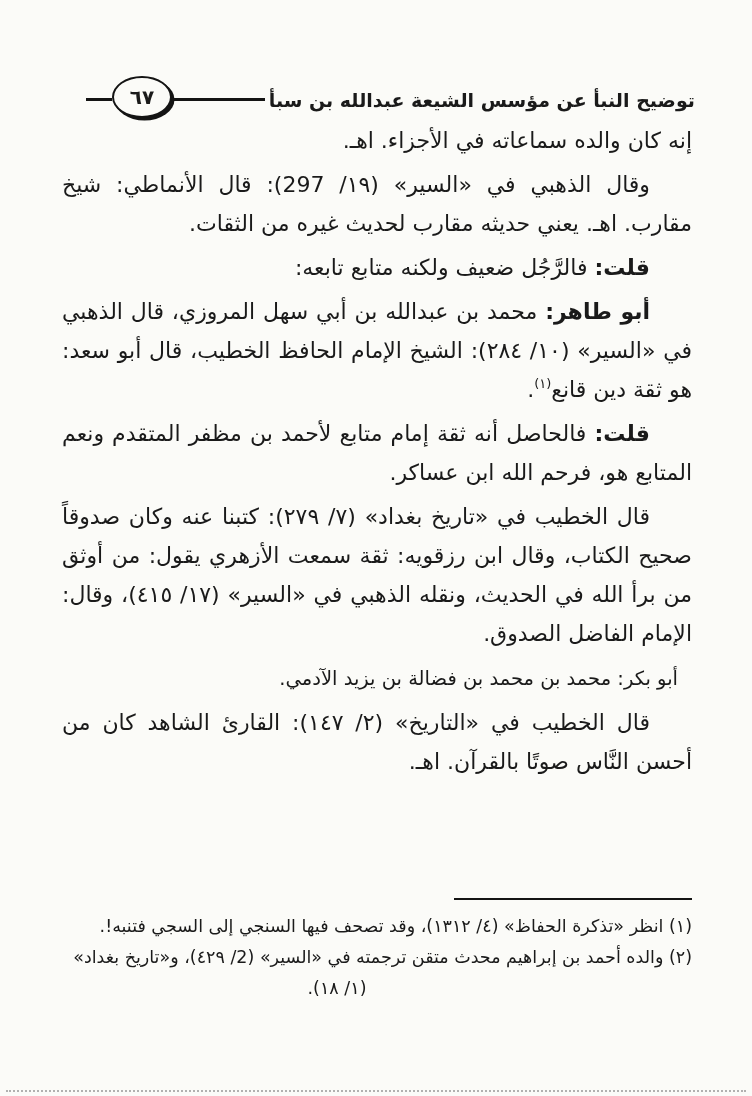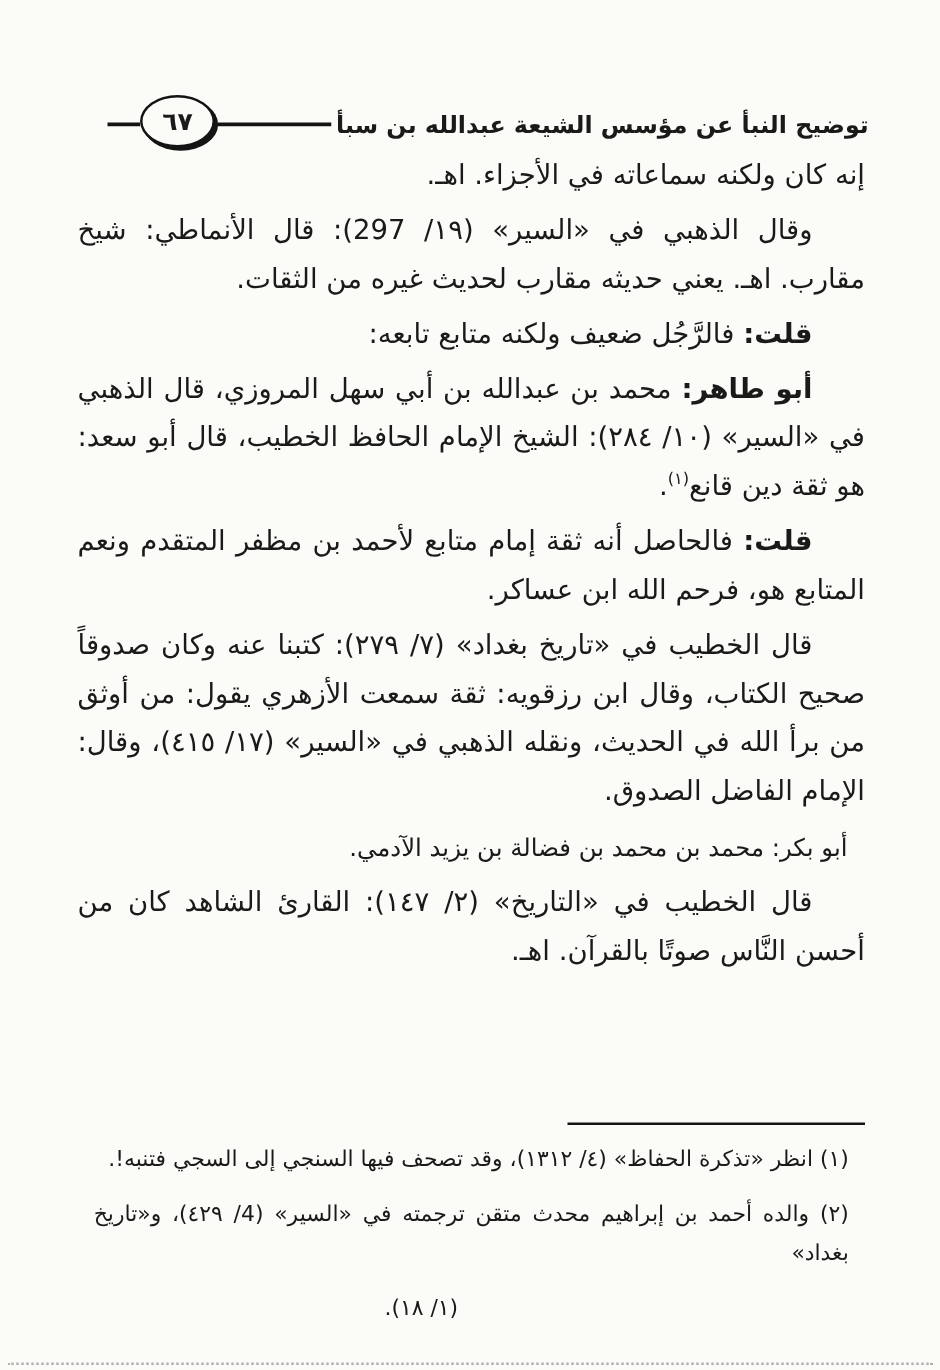--- a/index.html
+++ b/index.html
@@ -66,21 +66,21 @@
   sup.fn-ref{font-size:13px;line-height:0;vertical-align:9px;}
   
   .footnotes{
     position:absolute;top:898px;right:60px;left:62px;
   }
   .fn-sep{
     width:238px;height:0;border-top:2.5px solid #141414;
     margin-bottom:11px;
   }
   .fn{
-    margin:13px;font-size:17.5px;line-height:31px;
+    margin:0;font-size:17.5px;line-height:31px;
     text-align:justify;
   }
   .fn.cont{
     text-align:center;padding-left:0;padding-right:80px;
   }
   
   .scan-edge{
     position:absolute;bottom:4px;left:6px;right:6px;height:0;
     border-top:2px dotted #8a8a8a;opacity:.65;
   }
@@ -94,21 +94,21 @@
     <span class="edge-line"></span>
     <span class="oval">
         <span>٦٧</span>
       </span>
     <span class="mid-line"></span>
     <h1 class="title">توضيح النبأ عن مؤسس الشيعة عبدالله بن سبأ</h1>
   </header>
 
   <main class="content">
 
-    <p class="para flush">إنه كان ولكنه سماعاته في الأجزاء. اهـ.</p>
+    <p class="para flush">إنه كان والده سماعاته في الأجزاء. اهـ.</p>
 
     <p class="para">وقال الذهبي في «السير» (١٩/ 297): قال الأنماطي: شيخ مقارب. اهـ. يعني حديثه مقارب لحديث غيره من الثقات.</p>
 
     <p class="para"><span class="lead">قلت:</span><span> فالرَّجُل ضعيف ولكنه متابع تابعه:</span></p>
 
     <p class="para"><span class="lead">أبو طاهر:</span><span> محمد بن عبدالله بن أبي سهل المروزي، قال الذهبي في «السير» (١٠/ ٢٨٤): الشيخ الإمام الحافظ الخطيب، قال أبو سعد: هو ثقة دين قانع</span><sup class="fn-ref">(١)</sup><span>.</span></p>
 
     <p class="para"><span class="lead">قلت:</span><span> فالحاصل أنه ثقة إمام متابع لأحمد بن مظفر المتقدم ونعم المتابع هو، فرحم الله ابن عساكر.</span></p>
 
 
@@ -116,19 +116,19 @@
 
     <p class="para small-name">أبو بكر: محمد بن محمد بن فضالة بن يزيد الآدمي.</p>
 
     <p class="para">قال الخطيب في «التاريخ» (٢/ ١٤٧): القارئ الشاهد كان من أحسن النَّاس صوتًا بالقرآن. اهـ.</p>
 
   </main>
 
   <footer class="footnotes">
     <div class="fn-sep"></div>
     <p class="fn">(١) انظر «تذكرة الحفاظ» (٤/ ١٣١٢)، وقد تصحف فيها السنجي إلى السجي فتنبه!.</p>
-    <p class="fn">(٢) والده أحمد بن إبراهيم محدث متقن ترجمته في «السير» (4/ ٤٢٩)، و«تاريخ بغداد»</p>
+    <p class="fn">(٢) والده أحمد بن إبراهيم محدث متقن ترجمته في «السير» (2/ ٤٢٩)، و«تاريخ بغداد»</p>
     <p class="fn cont">(١/ ١٨).</p>
   </footer>
 
   <div class="scan-edge"></div>
 
 </div>
 
 </body></html>

